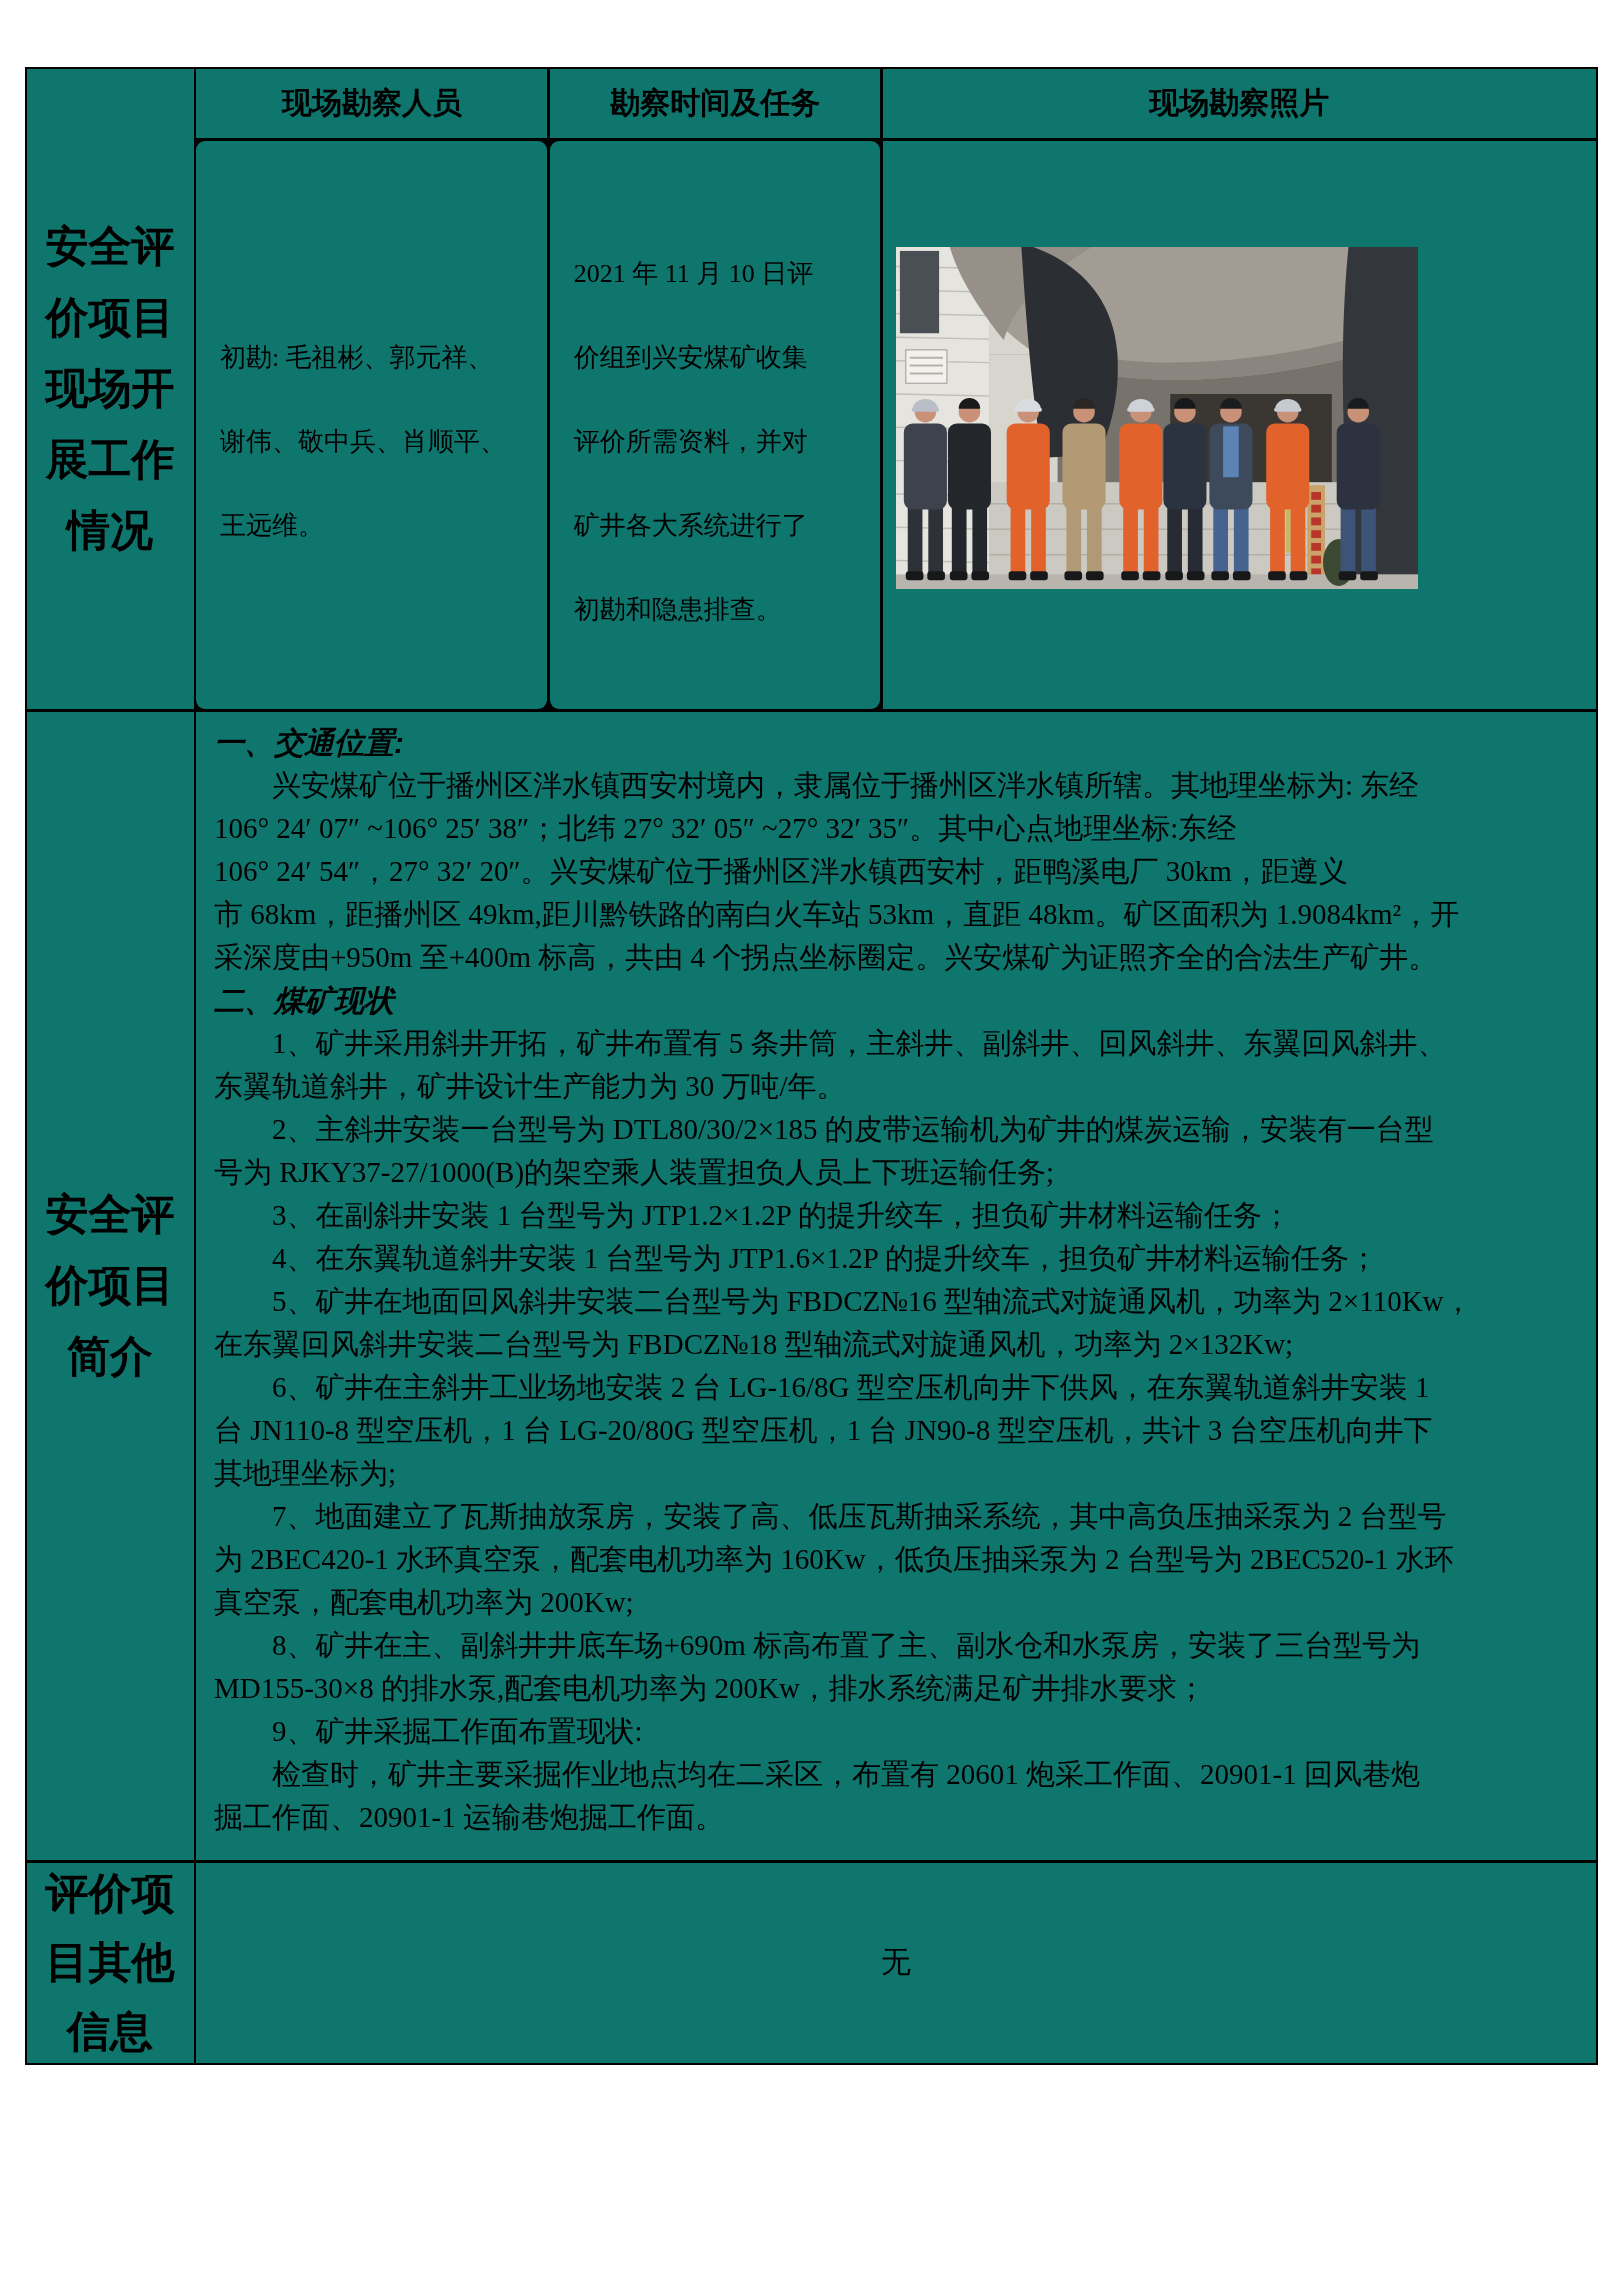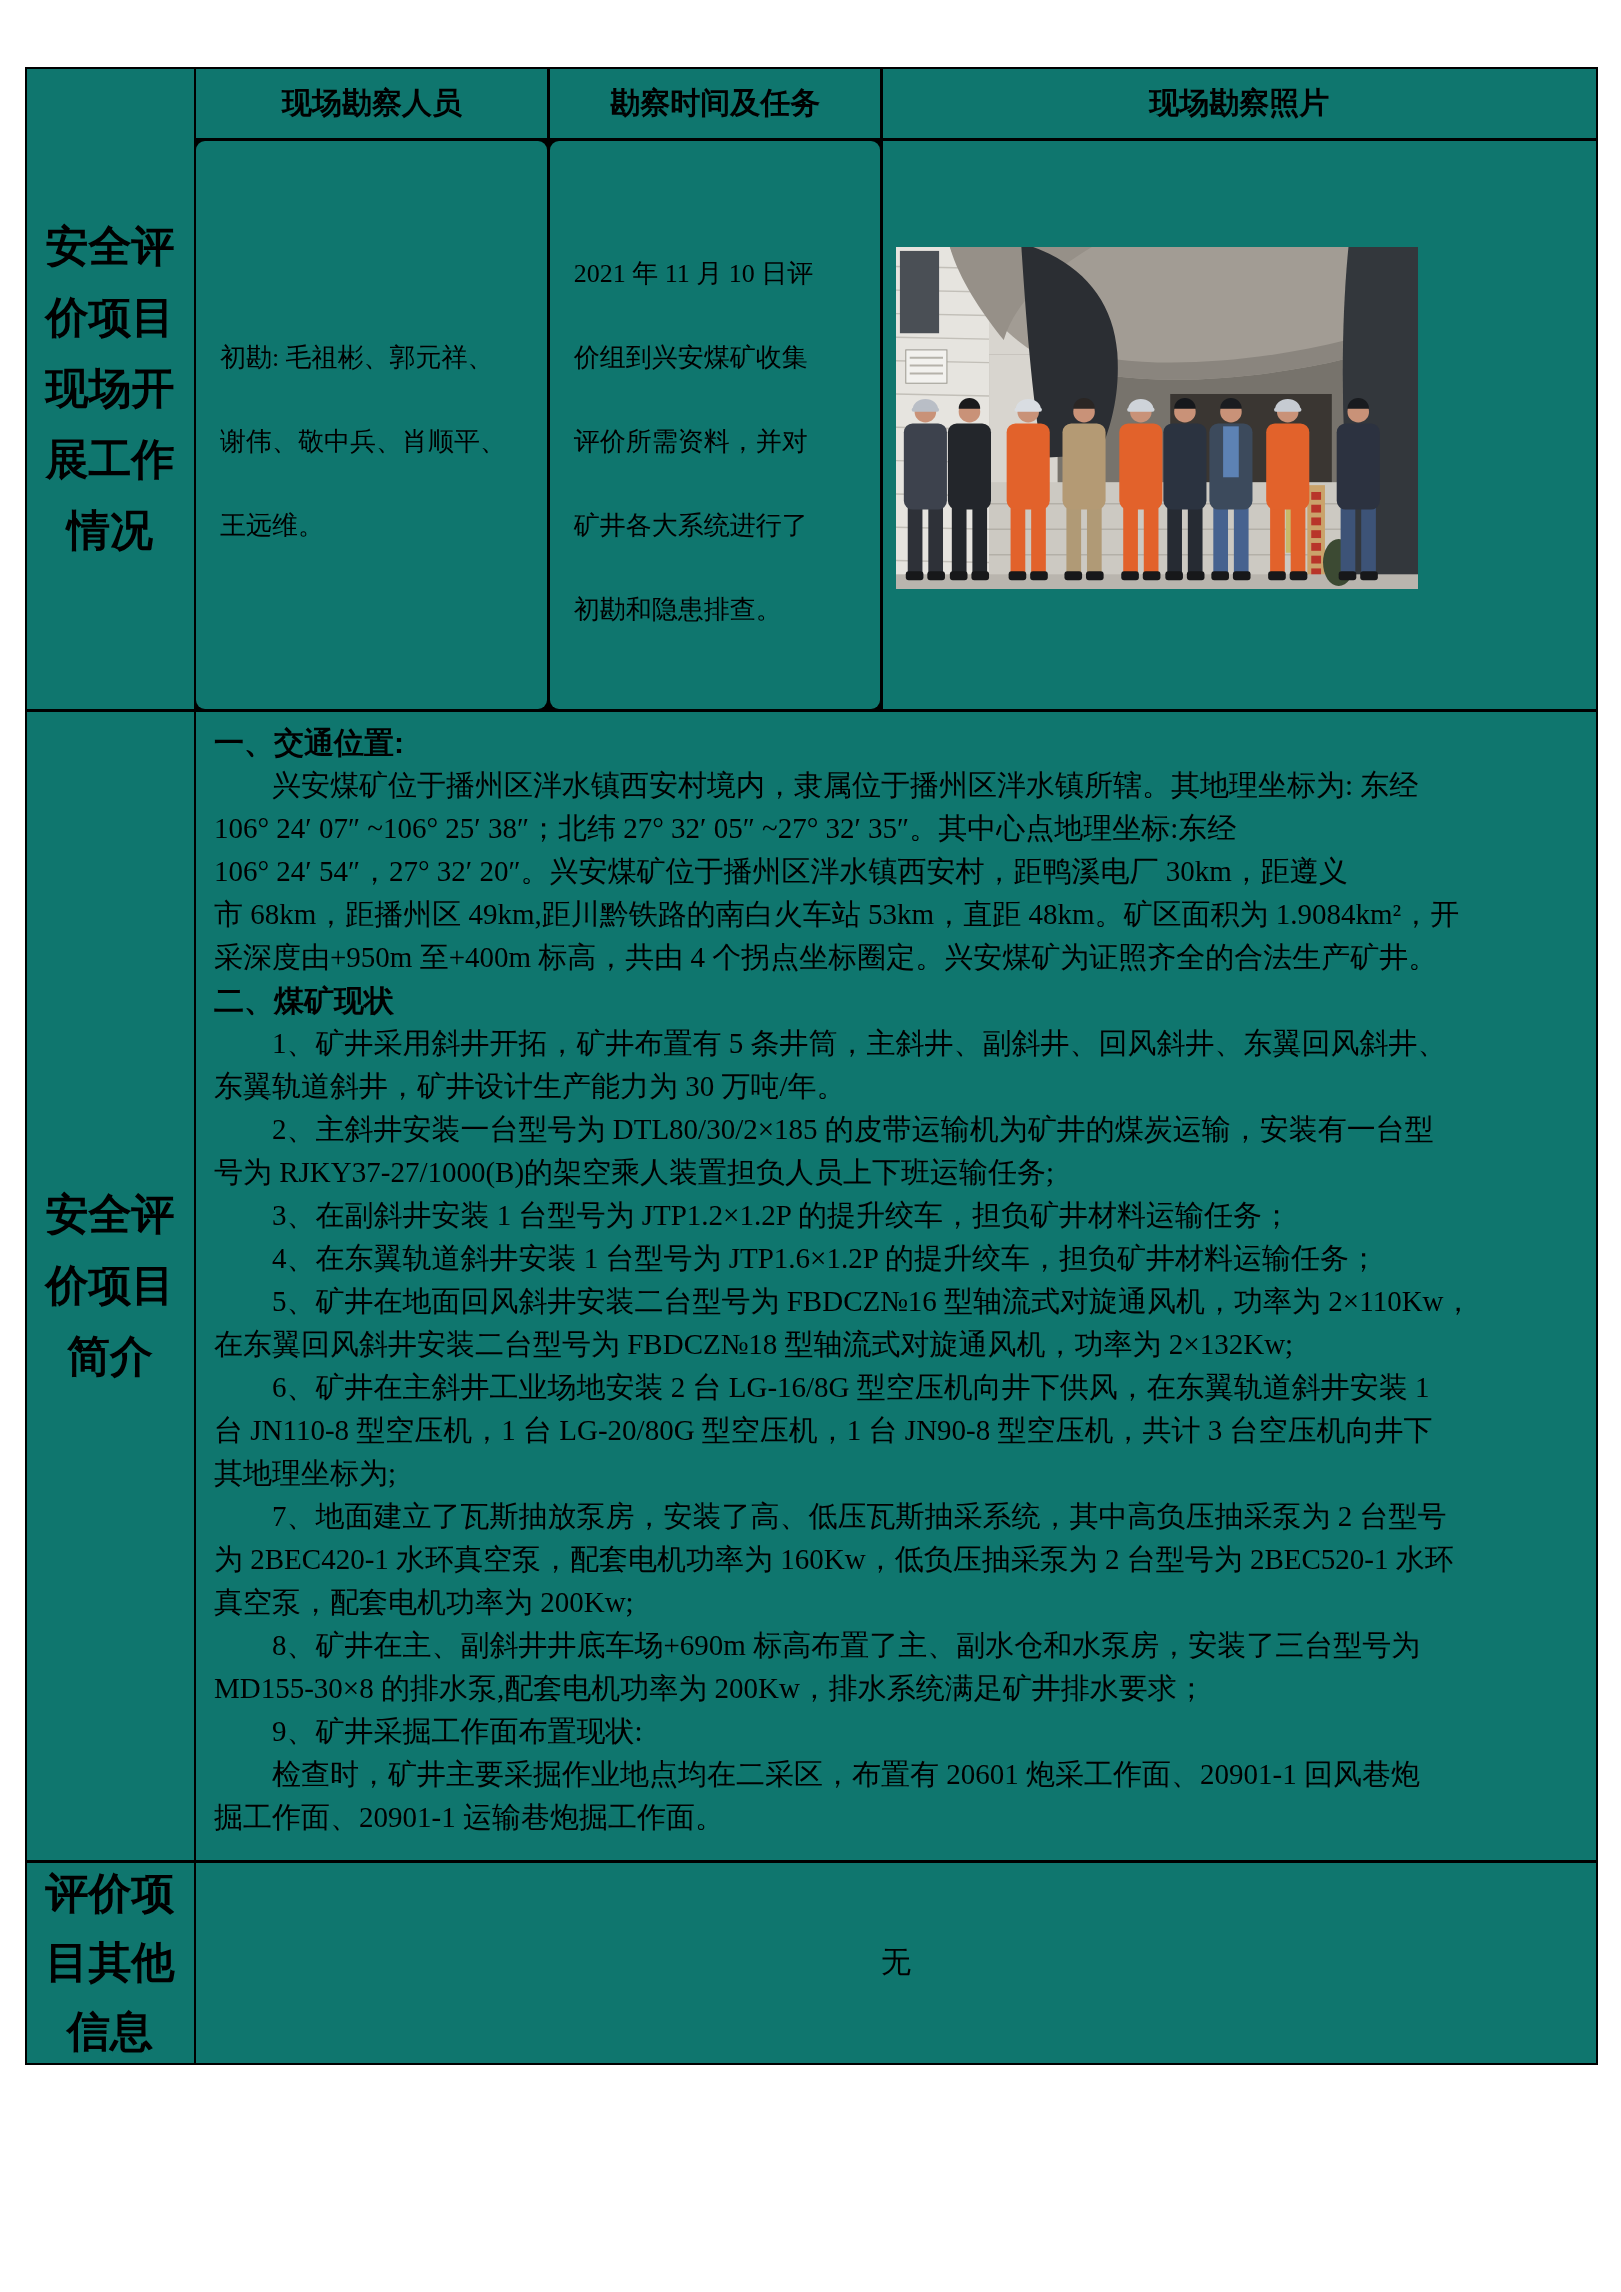--- a/index.html
+++ b/index.html
@@ -14,21 +14,21 @@
        font-family:"Liberation Sans","DejaVu Sans",sans-serif;font-weight:bold;font-size:30px;}
   .side-label{grid-column:1;display:flex;flex-direction:column;align-items:center;justify-content:center;
               font-weight:bold;font-size:43px;line-height:71px;text-align:center;}
   .a1{grid-row:1/3;}
   .a3{line-height:69px;align-items:center;}
   .centered-lines{display:flex;flex-direction:column;justify-content:center;
                   font-size:26px;line-height:84px;padding:35px 0 0 23.5px;border-radius:9px;}
   .cell-photo{position:relative;}
   .photo-frame{position:absolute;left:12.7px;top:106px;width:522px;height:342px;}
   .section-cell{grid-column:2/5;font-size:29px;line-height:43px;padding:8.8px 13.7px 0 17.6px;}
-  .section-cell .bold-line{font-family:"Liberation Sans","DejaVu Sans",sans-serif;font-weight:bold;font-size:30px;}
+  .section-cell .bold-line{font-family:"Liberation Sans","DejaVu Sans",sans-serif;font-weight:bold;font-size:30px;font-style:italic;}
   .none-cell{grid-column:2/5;display:flex;align-items:center;justify-content:center;font-size:30px;}
   .ln{white-space:pre;}
 </style>
 </head>
 <body>
 
 <div class="page">
   <div class="doc-table">
 
     <div class="cell side-label a1">

